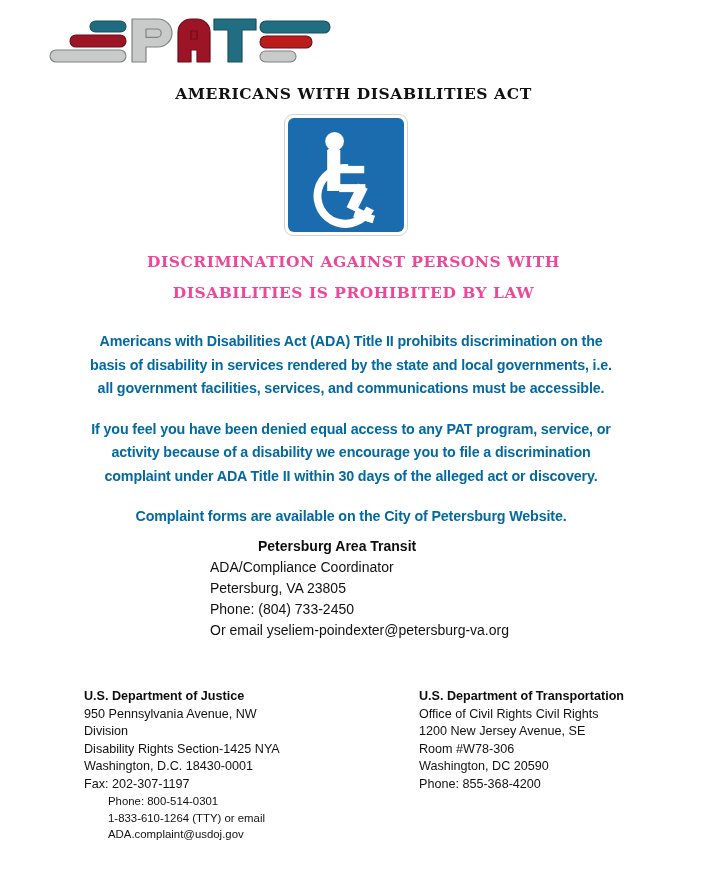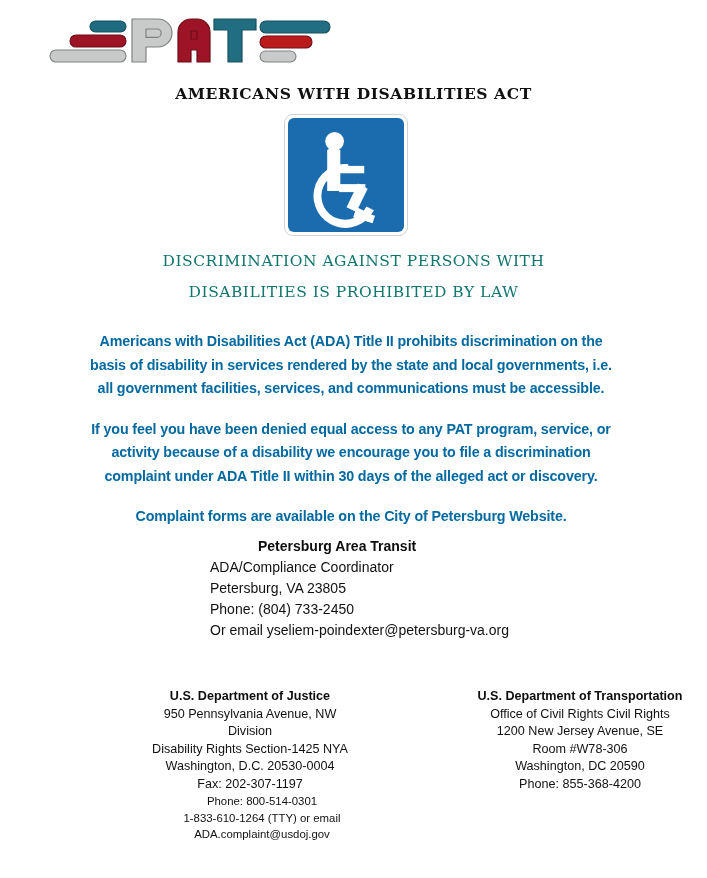--- a/index.html
+++ b/index.html
@@ -62,24 +62,24 @@
   }
   .isa-sign svg { display: block; width: 100%; height: 100%; }
 
   
   .sub-heading {
     position: absolute;
     left: 0;
     width: 707px;
     text-align: center;
     font-family: "DejaVu Serif", serif;
-    font-weight: normal;
+    font-weight: bold;
     font-size: 15.5px;
     letter-spacing: 0.5px;
-    color: #0f766e;
+    color: #ec4899;
   }
   .sub-heading.l1 { top: 252px; }
   .sub-heading.l2 { top: 283px; }
 
   
   .body-block {
     position: absolute;
     left: 84px;
     top: 330px;
     width: 534px;
@@ -115,25 +115,24 @@
     font-family: "Liberation Sans", sans-serif;
     font-weight: normal;
     font-size: 14px;
     line-height: 21px;
     color: #111;
   }
 
   
   .agency-cols {
     position: absolute;
-    left: 16px;
+    left: 0;
     top: 688px;
     width: 656px;
     height: 165px;
-    text-align: center;
   }
   .agency-col { position: absolute; top: 0; }
   .agency-col.left  { left: 84px;  width: 300px; }
   .agency-col.right { left: 419px; width: 290px; }
   .agency-title {
     font-family: "Liberation Sans", sans-serif;
     font-weight: bold;
     font-size: 12.6px;
     line-height: 17.5px;
     color: #0d0d0d;
@@ -217,21 +216,21 @@
   <div class="contact-line">Or email yseliem-poindexter@petersburg-va.org</div>
 </div>
 
 <div class="agency-cols">
 
   <div class="agency-col left">
     <div class="agency-title">U.S. Department of Justice</div>
     <div class="agency-line">950 Pennsylvania Avenue, NW</div>
     <div class="agency-line">Division</div>
     <div class="agency-line">Disability Rights Section-1425 NYA</div>
-    <div class="agency-line">Washington, D.C. 20530-0004</div>
+    <div class="agency-line">Washington, D.C. 18430-0001</div>
     <div class="agency-line">Fax: 202-307-1197</div>
     <div class="agency-line small">Phone: 800-514-0301</div>
     <div class="agency-line small">1-833-610-1264 (TTY) or email</div>
     <div class="agency-line small">ADA.complaint@usdoj.gov</div>
   </div>
 
   <div class="agency-col right">
     <div class="agency-title">U.S. Department of Transportation</div>
     <div class="agency-line">Office of Civil Rights Civil Rights</div>
     <div class="agency-line">1200 New Jersey Avenue, SE</div>

